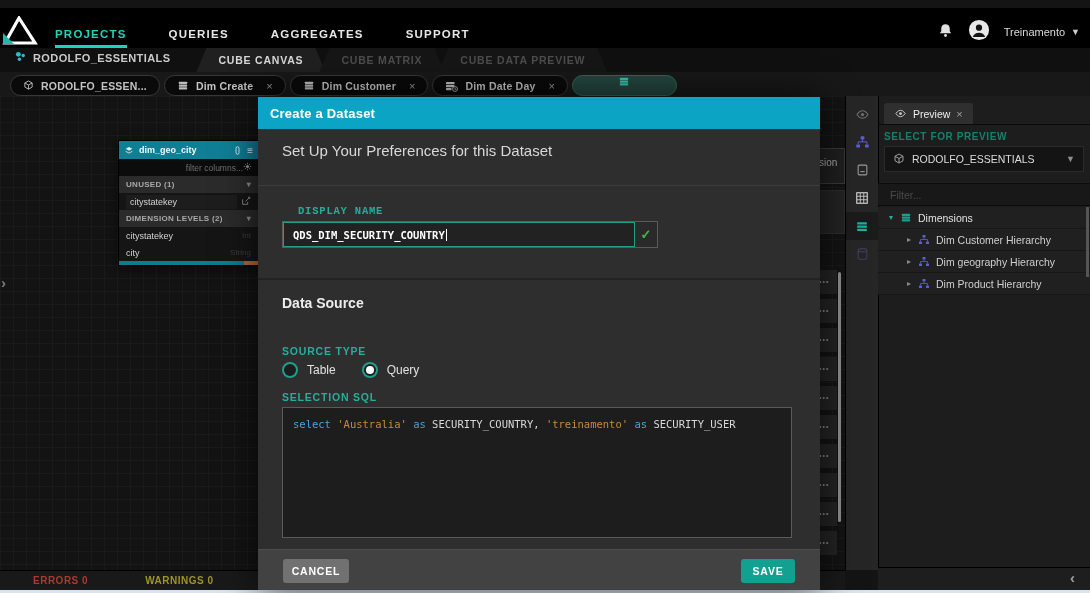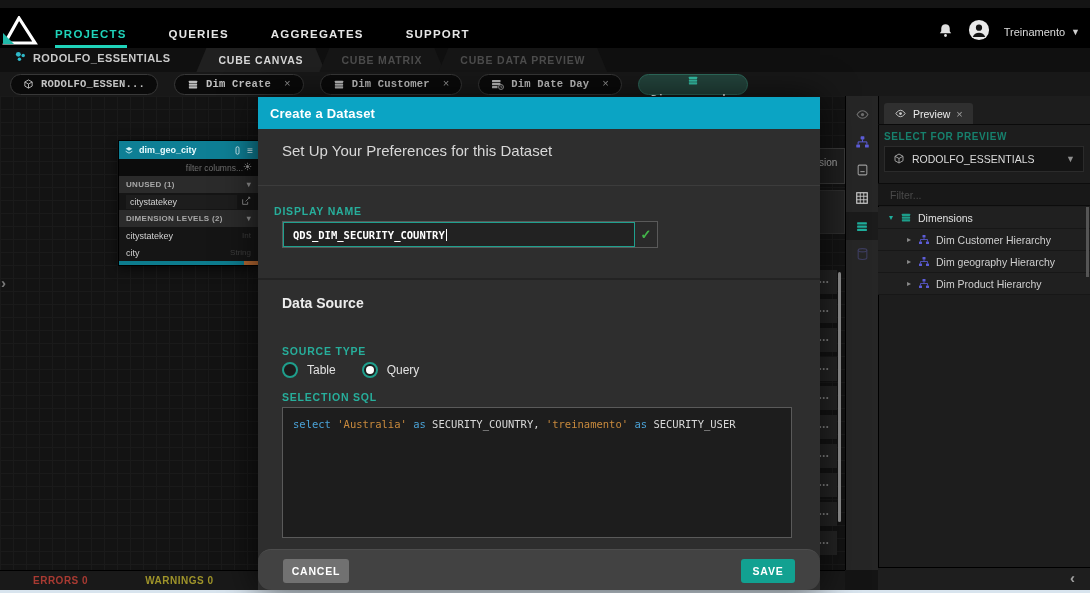--- a/index.html
+++ b/index.html
@@ -21,21 +21,21 @@
   .user-caret { font-size:9px; color:#cfcfcf; margin-left:-8px; }
 
   
   .tabbar { left:0; top:48px; width:1090px; height:24px; background:#101010; display:flex; align-items:flex-end; }
   .breadcrumb { display:flex; align-items:center; gap:6px; margin:0 26px 0 14px; padding-bottom:5px; }
   .breadcrumb-label { font-size:11px; font-weight:bold; letter-spacing:.4px; color:#c9c9c9; }
   .ptab { height:24px; line-height:24px; padding:0 22px; font-size:10.5px; font-weight:bold; letter-spacing:.8px; color:#4d4d4d; background:#161616; clip-path:polygon(10px 0, calc(100% - 10px) 0, 100% 100%, 0 100%); margin-right:-6px; cursor:pointer;text-align:center; }
   .ptab.active { background:#202020; color:#d8d8d8; }
 
   
-  .chiprow { left:0; top:72px; width:1090px; height:24px; background:#181818; display:flex; align-items:center; gap:16px; padding-left:10px;font-family:Liberation Mono, monospace; }
+  .chiprow { left:0; top:72px; width:1090px; height:24px; background:#181818; display:flex; align-items:flex-end; gap:4px; padding-left:10px; }
   .chip { height:21px; display:flex; align-items:center; gap:7px; padding:0 12px; border-radius:11px; background:#0a0a0a; border:1px solid #383838; color:#c3c3c3; cursor:pointer; }
   .chip .chip-label { font-size:10.5px; font-weight:bold; letter-spacing:.2px; }
   .chip .chip-x { font-size:11px; color:#9a9a9a; margin-left:6px; cursor:pointer; }
   .chip.selected { background:#24453d; border-color:#2e6b5c; color:#fff;flex-direction:column; }
   .chip.selected .chip-icon { color:#35c3a9; }
   .chip-icon { color:#bdbdbd; display:flex; }
 
   
   .canvas { left:0; top:96px; width:845px; height:474px; background:#131313;
     background-image:linear-gradient(#1a1a1a 1px, transparent 1px), linear-gradient(90deg,#1a1a1a 1px, transparent 1px);
@@ -106,39 +106,39 @@
   .st-warnings { margin-left:57px; font-size:10px; font-weight:bold; letter-spacing:.5px; color:#9f942a; }
   .bottom-strip { left:0; top:590px; width:1090px; height:3px; background:#d8e4ee; }
 
   
   .modal { left:258px; top:97px; width:562px; height:493px; background:#2e2e2e; box-shadow:0 0 35px rgba(0,0,0,.7); }
   .m-header { position:absolute; left:0; top:0; width:562px; height:32px; background:#0ba4c4; display:flex; align-items:center; padding-left:12px; }
   .m-title { color:#fff; font-size:13px; font-weight:bold; letter-spacing:.2px; }
   .m-heading { position:absolute; left:24px; top:45px; font-size:15px; color:#d8d8d8; }
   .m-hr1 { position:absolute; left:0; top:88px; width:562px; height:1px; background:#3c3c3c; }
   .m-label { font-size:10.5px; font-weight:bold; letter-spacing:.8px; color:#27ae9b; }
-  .m-dn-label { position:absolute; left:16px; top:108px; }
+  .m-dn-label { position:absolute; left:40px; top:108px;font-family:Liberation Mono, monospace; }
   .m-inputwrap { position:absolute; left:24px; top:124px; width:376px; height:27px; border:1px solid #5a5a5a; display:flex; background:#2a2a2a; }
   .m-input { flex:1; border:1px solid #1fa08e; background:#222; display:flex; align-items:center; padding-left:9px; cursor:text; }
   .m-input-value { font-family:"DejaVu Sans Mono", monospace; font-size:10.5px; font-weight:bold; color:#fff; }
   .m-cursor { display:inline-block; width:1px; height:12px; background:#fff; margin-left:1px; vertical-align:middle; }
   .m-valid { width:22px; display:flex; align-items:center; justify-content:center; color:#43b54a; font-size:13px; font-weight:bold; }
   .m-hr2 { position:absolute; left:0; top:181px; width:562px; height:2px; background:#232323; }
   .m-section-title { position:absolute; left:24px; top:198px; font-size:14px; font-weight:bold; color:#ededed; }
   .m-section-desc { position:absolute; left:24px; top:222px; font-size:11.5px; color:#9b9b9b; }
   .m-st-label { position:absolute; left:24px; top:248px; }
   .m-radios { position:absolute; left:24px; top:265px; display:flex; gap:26px; align-items:center; }
   .radio { display:flex; align-items:center; gap:9px; cursor:pointer; }
   .radio-circle { width:16px; height:16px; border-radius:50%; border:2px solid #1f9e8c; background:#1d1d1d; display:flex; align-items:center; justify-content:center; }
   .radio.sel .radio-circle::after { content:""; width:8px; height:8px; border-radius:50%; background:#fff; }
   .radio-label { font-size:12px; color:#e2e2e2; }
   .m-sql-label { position:absolute; left:24px; top:294px; }
   .m-sqlbox { position:absolute; left:24px; top:310px; width:510px; height:131px; background:#1d1d1d; border:1px solid #5a5a5a; padding:9px 10px; font-family:"DejaVu Sans Mono", monospace; font-size:10.5px; line-height:14px; white-space:pre-wrap; cursor:text; }
   .tok-kw { color:#4ba3d8; } .tok-str { color:#c98a3d; } .tok-plain { color:#d8d8d8; }
-  .m-footer { position:absolute; left:0; top:452px; width:562px; height:41px; background:#424242; border-top:1px solid #4d4d4d;border-radius:13px; }
+  .m-footer { position:absolute; left:0; top:452px; width:562px; height:41px; background:#424242; border-top:1px solid #4d4d4d; }
   .btn { position:absolute; top:9px; height:24px; border:none; border-radius:3px; font-size:10.5px; font-weight:bold; letter-spacing:.8px; color:#fff; cursor:pointer; font-family:"Liberation Sans", sans-serif; }
   .btn-cancel { left:25px; width:66px; background:#717171; }
   .btn-save { right:25px; width:54px; background:#12a191; }
 </style>
 </head>
 <body>
 
 <div id="app">
 
   <div class="topnav abs">

